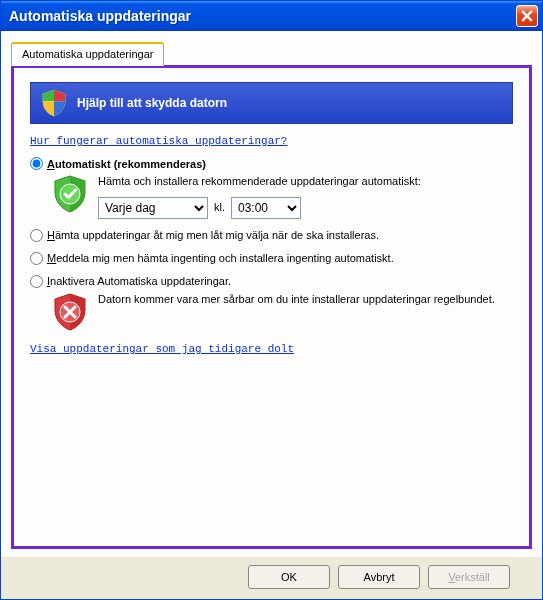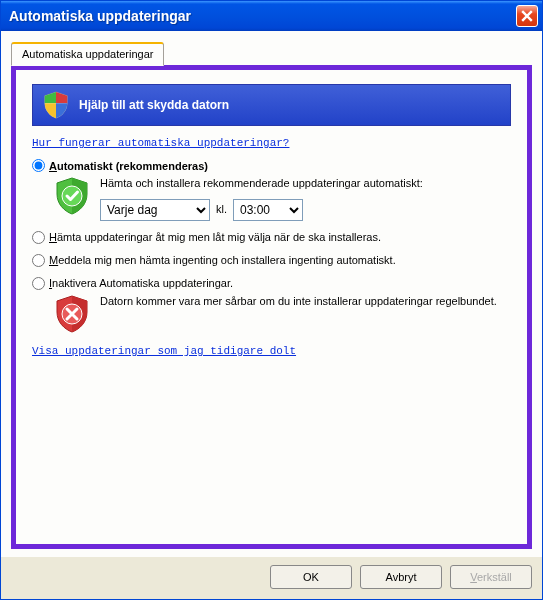--- a/index.html
+++ b/index.html
@@ -53,21 +53,21 @@
   .tab {
     background: #fdfdfb;
     border: 1px solid #a4a09a;
     border-bottom: 1px solid #fdfdfb;
     border-radius: 3px 3px 0 0;
     padding: 4px 10px 5px 10px;
     font-size: 11px;
   }
   .tab.active { border-top: 2px solid #f5b300; }
   .tabpage {
-    border: 5px solid #6d28d9;
+    border: 3px solid #6d28d9;
     background: #fdfdfb;
     padding: 14px 16px 10px 16px;
     flex: 1;
     overflow: hidden;
   }
   .banner {
     background: linear-gradient(to bottom, #4060d8, #2242c8);
     border: 1px solid #2838a8;
     color: #fff;
     font-weight: bold;
@@ -98,21 +98,21 @@
     font-size: 12px;
     border: 1px solid #7f9db9;
     padding: 2px 2px;
     height: 22px;
     background: #fff;
   }
   .sel-day { width: 110px; }
   .sel-time { width: 70px; }
   .hidden-link { margin-top: 10px; }
   .btnbar {
-    padding: 8px 10px 10px 0;
+    padding: 8px 32px 10px 0;
     display: flex;
     justify-content: flex-end;
     gap: 8px;
     background: #ece9d8;
   }
   button.dlg {
     font-family: Tahoma, sans-serif;
     font-size: 11px;
     width: 82px;
     height: 24px;

